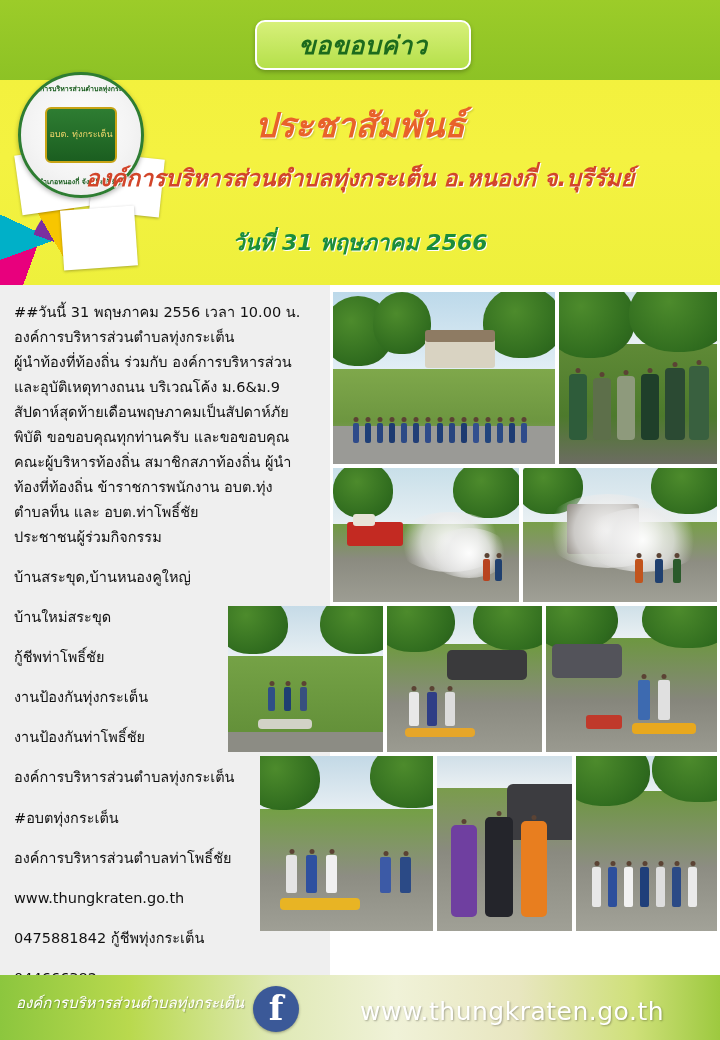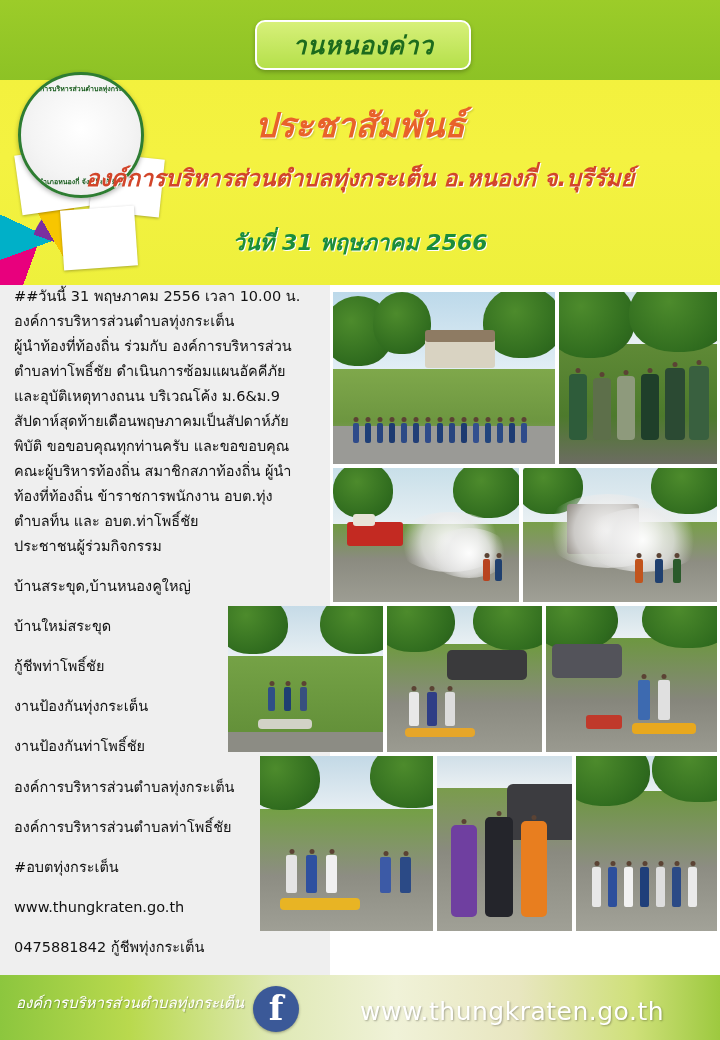--- a/index.html
+++ b/index.html
@@ -169,21 +169,21 @@
     width: 720px;
     height: 690px;
     background: #ffffff;
   }
   .text-col {
     position: absolute;
     left: 0; top: 0;
     width: 330px;
     height: 718px;
     background: #efefef;
-    padding: 0 10px 0 14px;
+    padding: 16px 10px 0 14px;
     box-sizing: border-box;
   }
   .text-col p {
     margin: 0 0 3px 0;
     font-size: 14.5px;
     line-height: 1.52;
     color: #111111;
     font-family: "DejaVu Sans", "Liberation Sans", sans-serif;
   }
   .text-col p.gap {
@@ -279,55 +279,58 @@
     <div class="fan fan-pink"></div>
     <div class="fan fan-cyan"></div>
     <div class="fan fan-purple"></div>
     <div class="fan fan-yellow"></div>
     <div class="white-card wc1"></div>
     <div class="white-card wc2"></div>
     <div class="white-card wc3"></div>
 
     <div class="logo">
       <div class="logo-ring-text-top">องค์การบริหารส่วนตำบลทุ่งกระเต็น</div>
+      <div class="logo-inner">
+        <span>อบต.
+ทุ่งกระเต็น</span>
+      </div>
       <div class="logo-ring-text-bottom">อำเภอหนองกี่  จังหวัดบุรีรัมย์</div>
     </div>
 
     <div class="banner-title">
-      <span>านหนองค่าว</span>
+      <span>ขอขอบค่าว</span>
     </div>
 
     <div class="headline-1">ประชาสัมพันธ์</div>
     <div class="headline-2">องค์การบริหารส่วนตำบลทุ่งกระเต็น อ.หนองกี่ จ.บุรีรัมย์</div>
     <div class="headline-date">วันที่  31 พฤษภาคม 2566</div>
   </div>
 
   <div class="content">
 
     <div class="text-col">
       <p>##วันนี้ 31 พฤษภาคม 2556 เวลา 10.00 น.</p>
       <p>องค์การบริหารส่วนตำบลทุ่งกระเต็น</p>
       <p>ผู้นำท้องที่ท้องถิ่น ร่วมกับ องค์การบริหารส่วน</p>
-      <p>ตำบลท่าโพธิ์ชัย  ดำเนินการซ้อมแผนอัคคีภัย</p>
       <p>และอุบัติเหตุทางถนน  บริเวณโค้ง ม.6&amp;ม.9</p>
       <p>สัปดาห์สุดท้ายเดือนพฤษภาคมเป็นสัปดาห์ภัย</p>
       <p>พิบัติ ขอขอบคุณทุกท่านครับ  และขอขอบคุณ</p>
       <p>คณะผู้บริหารท้องถิ่น สมาชิกสภาท้องถิ่น ผู้นำ</p>
       <p>ท้องที่ท้องถิ่น ข้าราชการพนักงาน อบต.ทุ่ง</p>
       <p>ตำบลท็น และ อบต.ท่าโพธิ์ชัย</p>
       <p>ประชาชนผู้ร่วมกิจกรรม</p>
 
       <p class="gap">บ้านสระขุด,บ้านหนองคูใหญ่</p>
       <p class="gap">บ้านใหม่สระขุด</p>
       <p class="gap">กู้ชีพท่าโพธิ์ชัย</p>
       <p class="gap">งานป้องกันทุ่งกระเต็น</p>
       <p class="gap">งานป้องกันท่าโพธิ์ชัย</p>
       <p class="gap">องค์การบริหารส่วนตำบลทุ่งกระเต็น</p>
+      <p class="gap">#อบตทุ่งกระเต็น</p>
       <p class="gap">องค์การบริหารส่วนตำบลท่าโพธิ์ชัย</p>
-      <p class="gap">#อบตทุ่งกระเต็น</p>
       <p class="gap">www.thungkraten.go.th</p>
       <p class="gap">0475881842 กู้ชีพทุ่งกระเต็น</p>
       <p class="gap">044666382</p>
     </div>
 
     <div class="photo" style="left:333px; top:7px; width:222px; height:172px;">
       <div class="sky" style="background:linear-gradient(180deg,#bcd9ea 0%,#e2eef5 100%);"></div>
       <div class="ground" style="background:linear-gradient(180deg,#7fa84b 0%,#6d9640 55%,#9a9a92 100%);"></div>
       <div class="tree" style="left:-10px; top:4px; width:70px; height:70px;"></div>
       <div class="tree" style="left:40px; top:0px; width:58px; height:62px;"></div>

